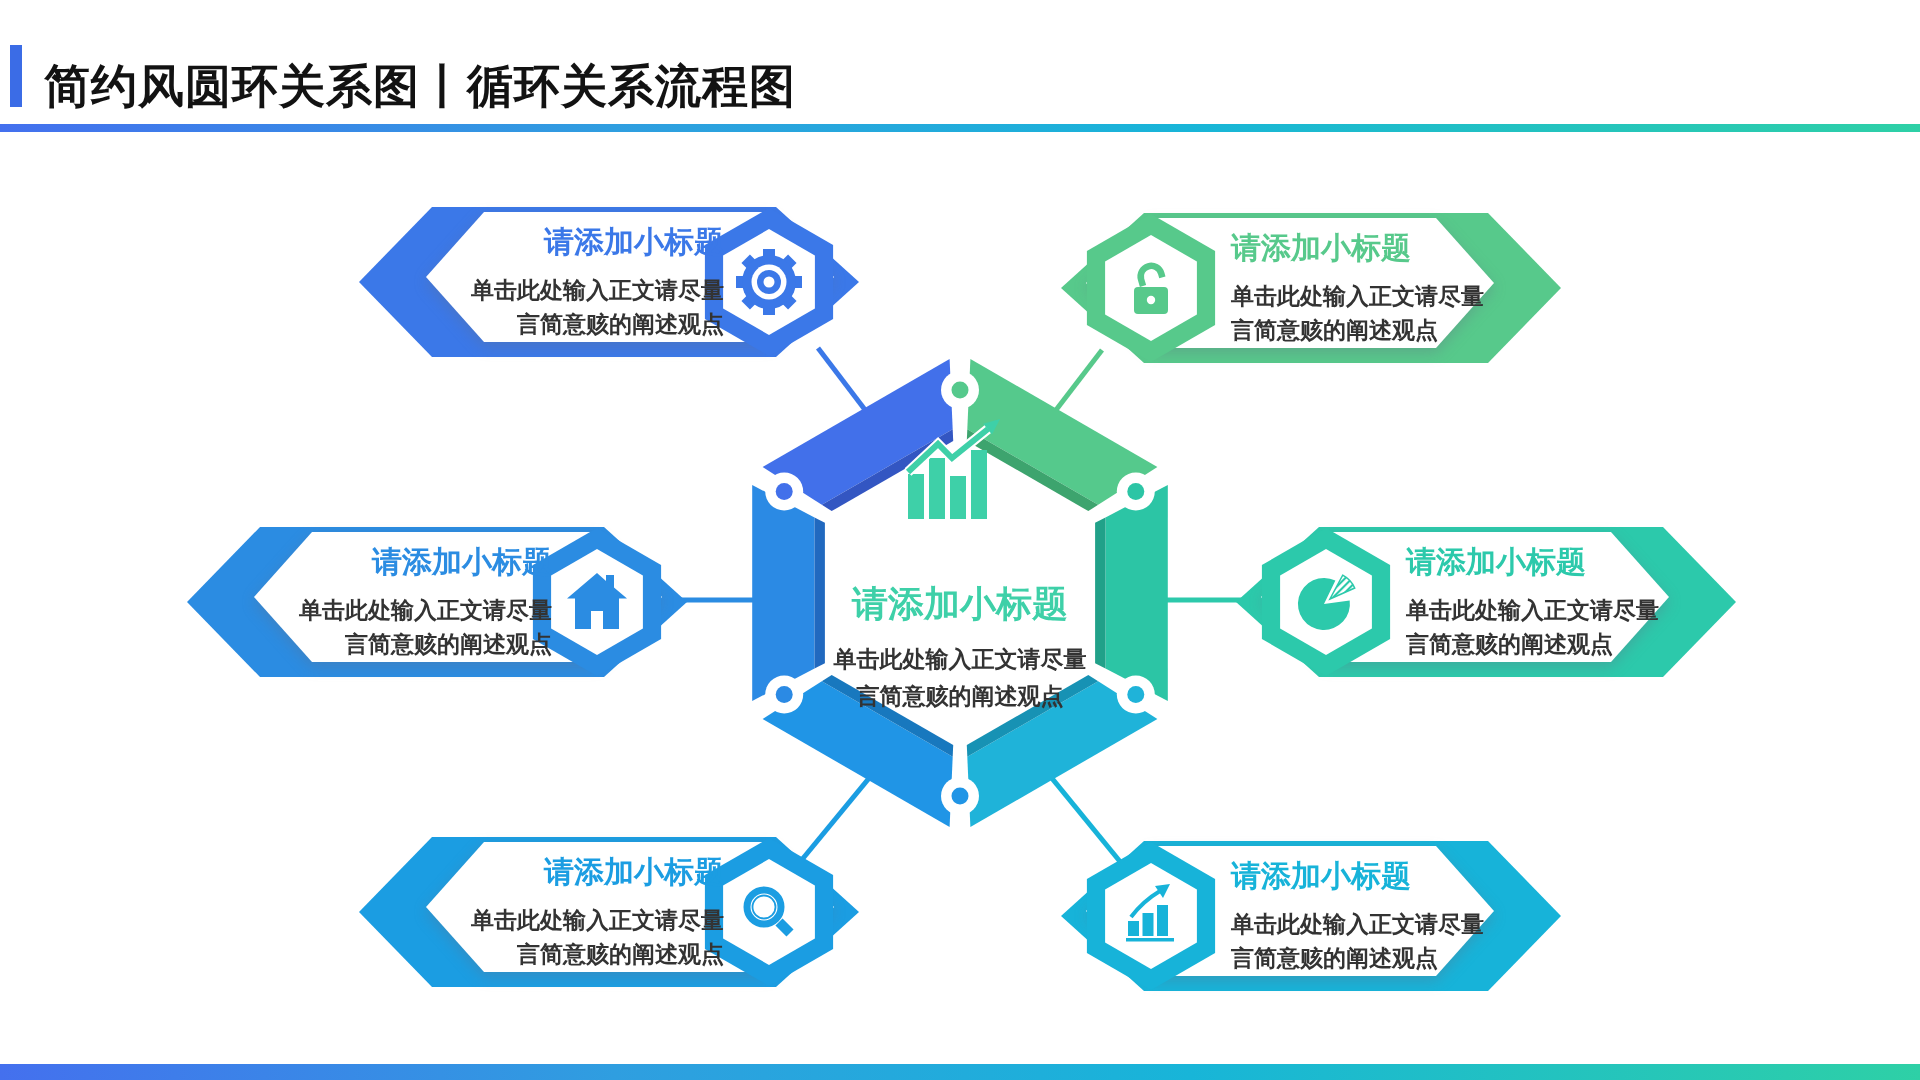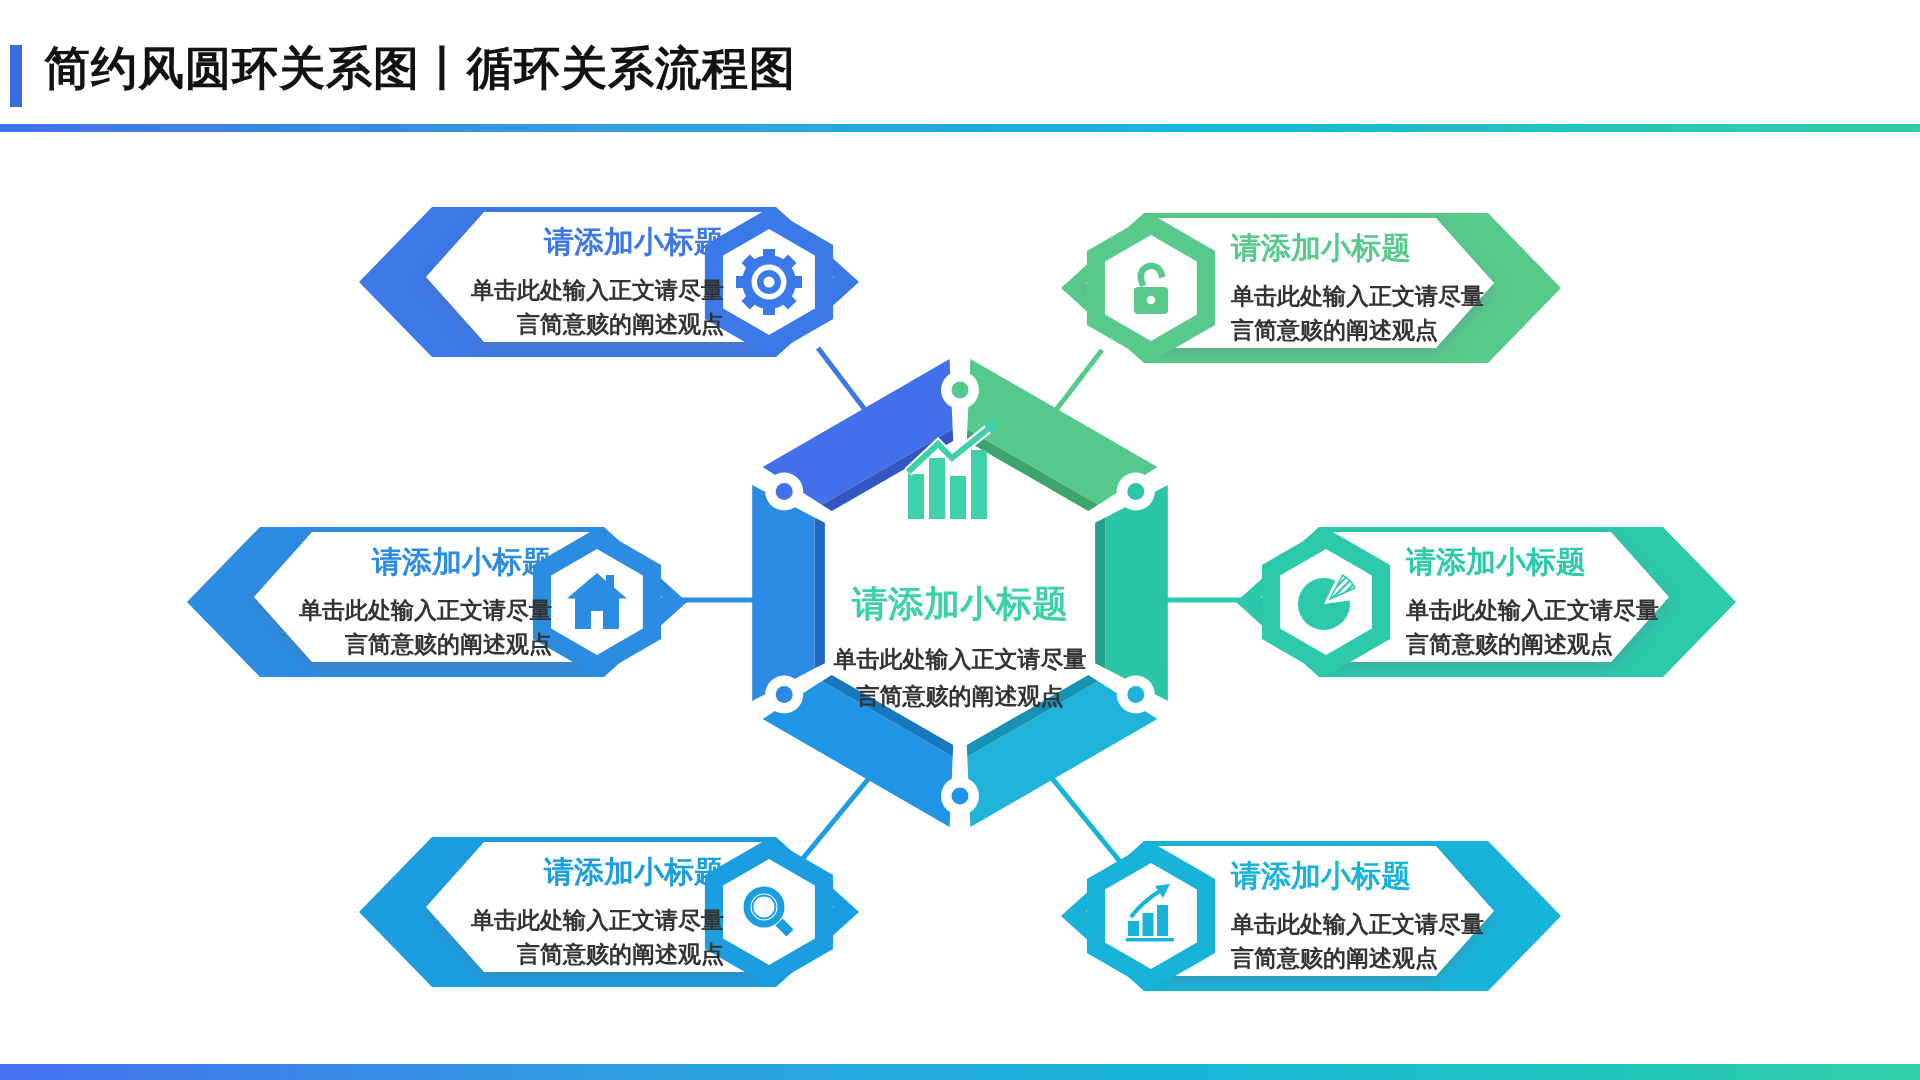--- a/index.html
+++ b/index.html
@@ -1,20 +1,20 @@
 <!DOCTYPE html>
 <html style="--accent: #3b6ce6; --header-text: #121212; --body-text: #333333; --center-title: #3ed0a8; --tl: #3b78e8; --tr: #57c98b; --ml: #2b8ce2; --mr: #2cc9ab; --bl: #1b9de2; --br: #17b3d9; --seg-tl: #4270ea; --seg-tr: #55c98c; --seg-r: #2cc5a5; --seg-br: #1fb3d9; --seg-bl: #2095e6; --seg-l: #2b8ae4; --seg-tl-dark: #3356c2; --seg-tr-dark: #3da46e; --seg-r-dark: #21a189; --seg-br-dark: #1792b4; --seg-bl-dark: #1878be; --seg-l-dark: #2169bf; --grad-left: #4470ee; --grad-mid: #18b5d8; --grad-right: #2ed0a6;"><head>
 <meta charset="utf-8">
 <style>
   html,body{margin:0;padding:0;background:#fff;}
   .page{position:relative;width:1920px;height:1080px;overflow:hidden;background:#fff;
         font-family:"Liberation Sans","DejaVu Sans",sans-serif;}
   
   .accent-bar{position:absolute;left:10px;top:45px;width:12px;height:62px;background:var(--accent);}
-  .page-title{position:absolute;left:44px;top:38px;margin:0;font-size:46px;font-weight:bold;
+  .page-title{position:absolute;left:44px;top:56px;margin:0;font-size:46px;font-weight:bold;
               color:var(--header-text);letter-spacing:1px;white-space:nowrap;}
   .top-divider{position:absolute;left:0;top:124px;width:1920px;height:8px;
       background:linear-gradient(90deg,var(--grad-left) 0%,#2f9ee0 32%,var(--grad-mid) 62%,var(--grad-right) 100%);}
   .bottom-bar{position:absolute;left:0;top:1064px;width:1920px;height:16px;
       background:linear-gradient(90deg,var(--grad-left) 0%,#2f9ee0 32%,var(--grad-mid) 62%,var(--grad-right) 100%);}
   
   .connectors{position:absolute;left:0;top:0;}
   .ring-svg{position:absolute;left:690px;top:323px;}
   
   .center-icon{position:absolute;left:902px;top:406px;}

